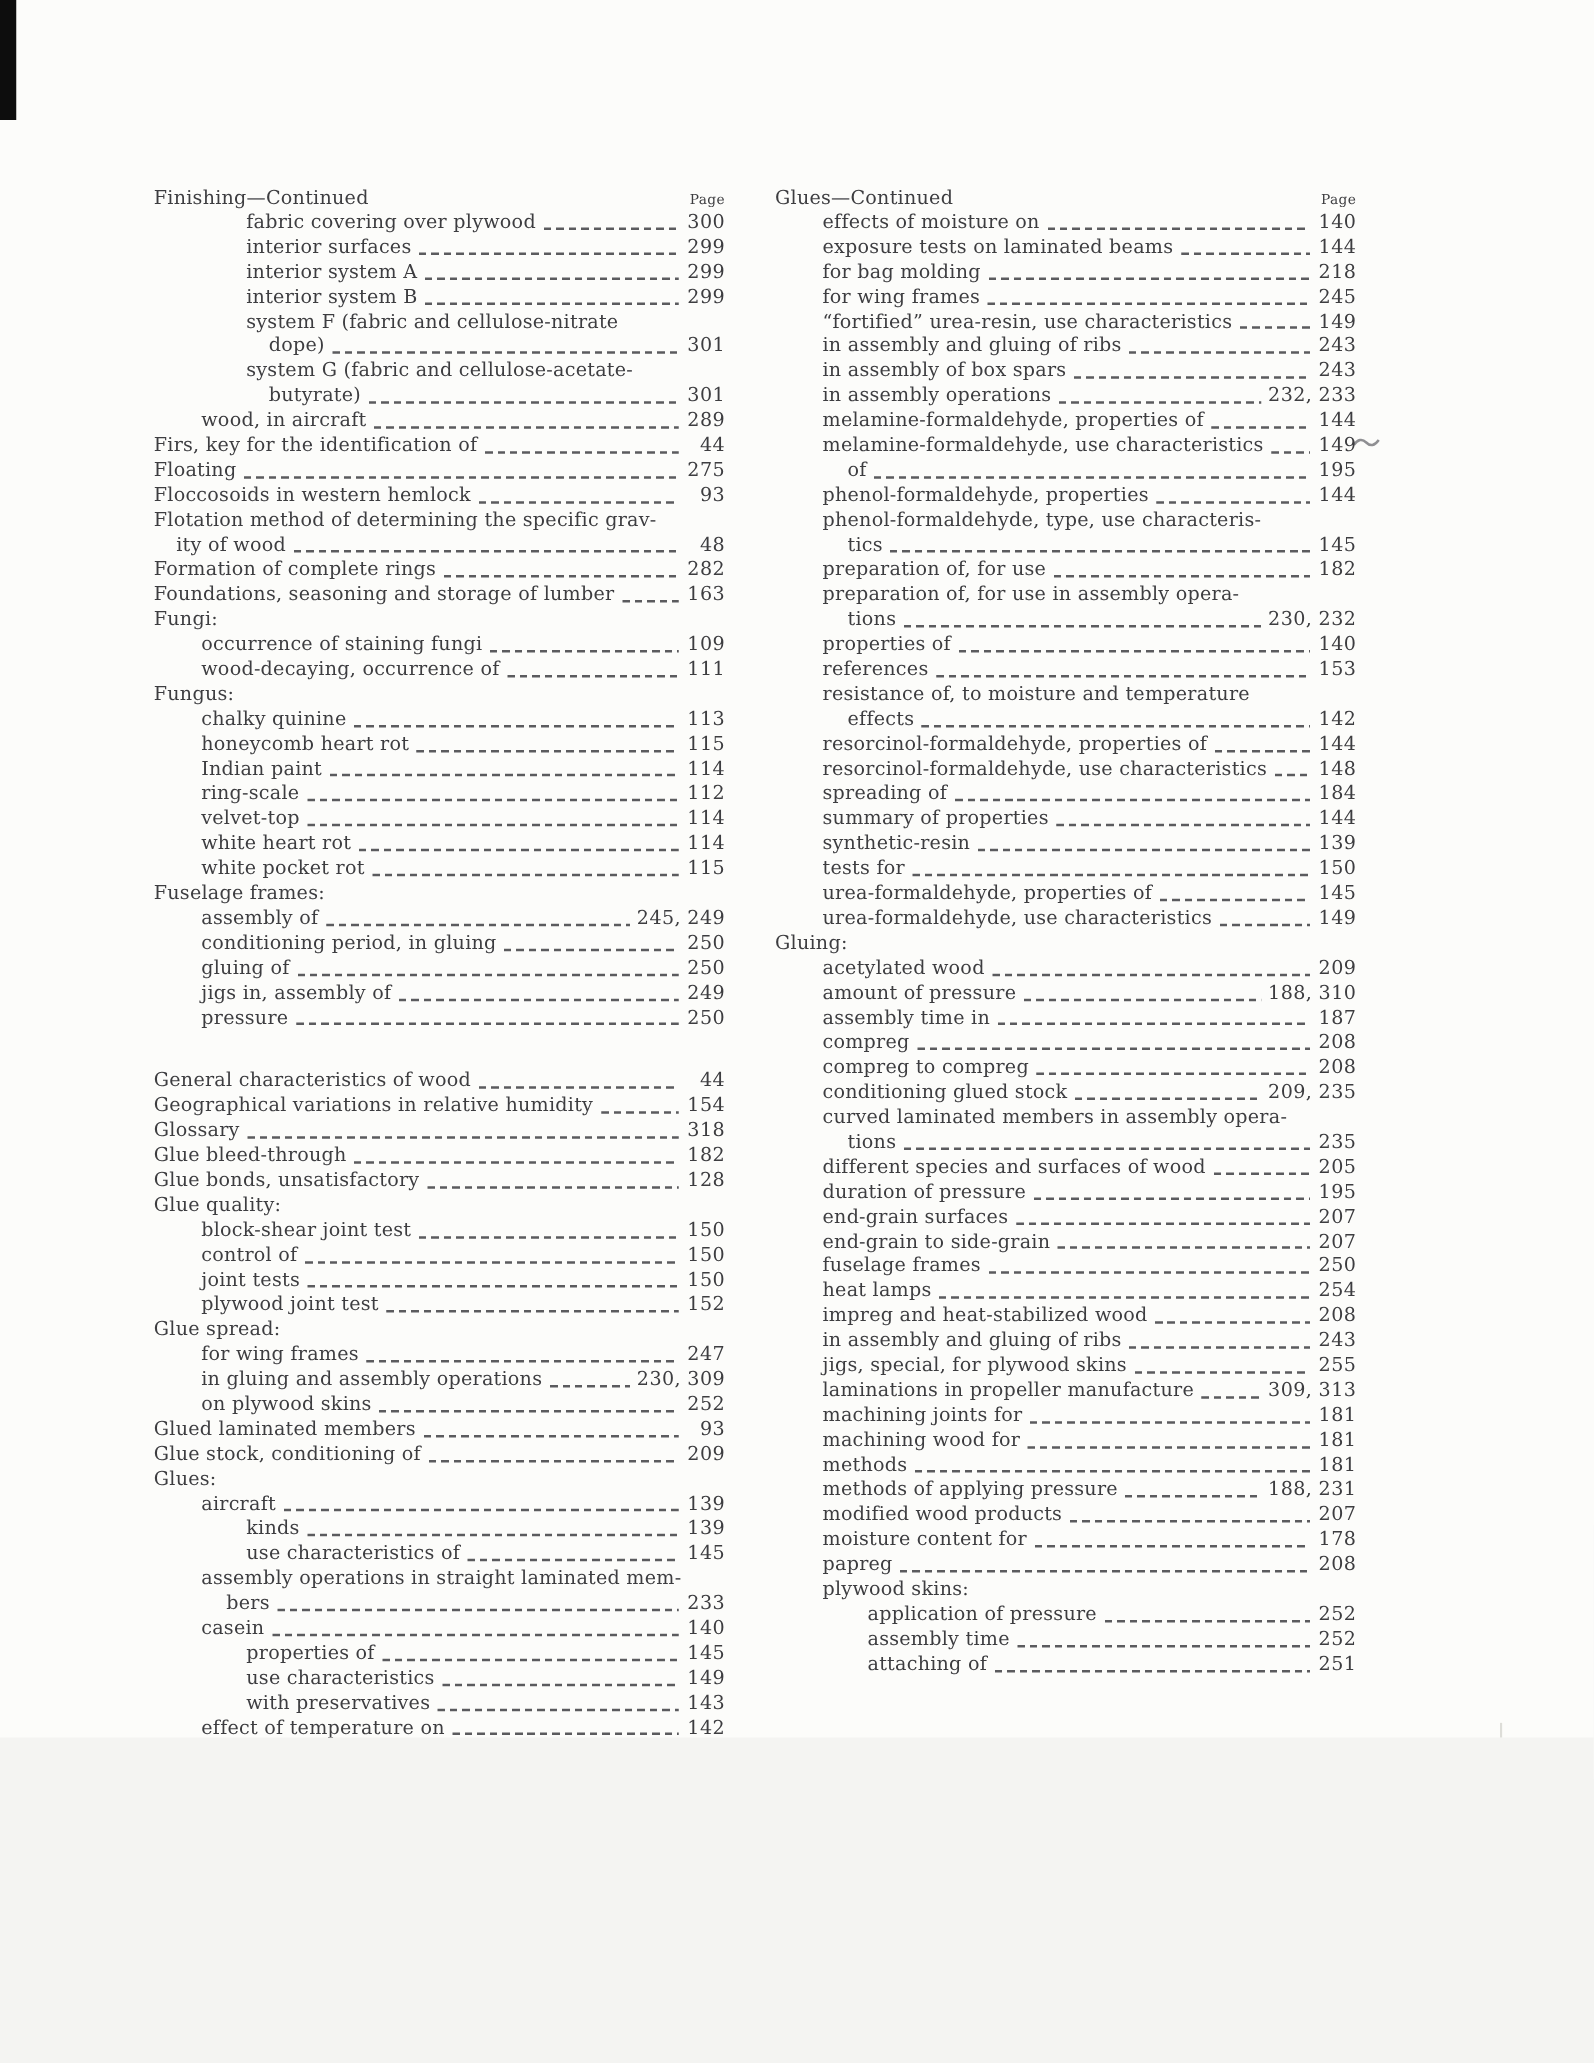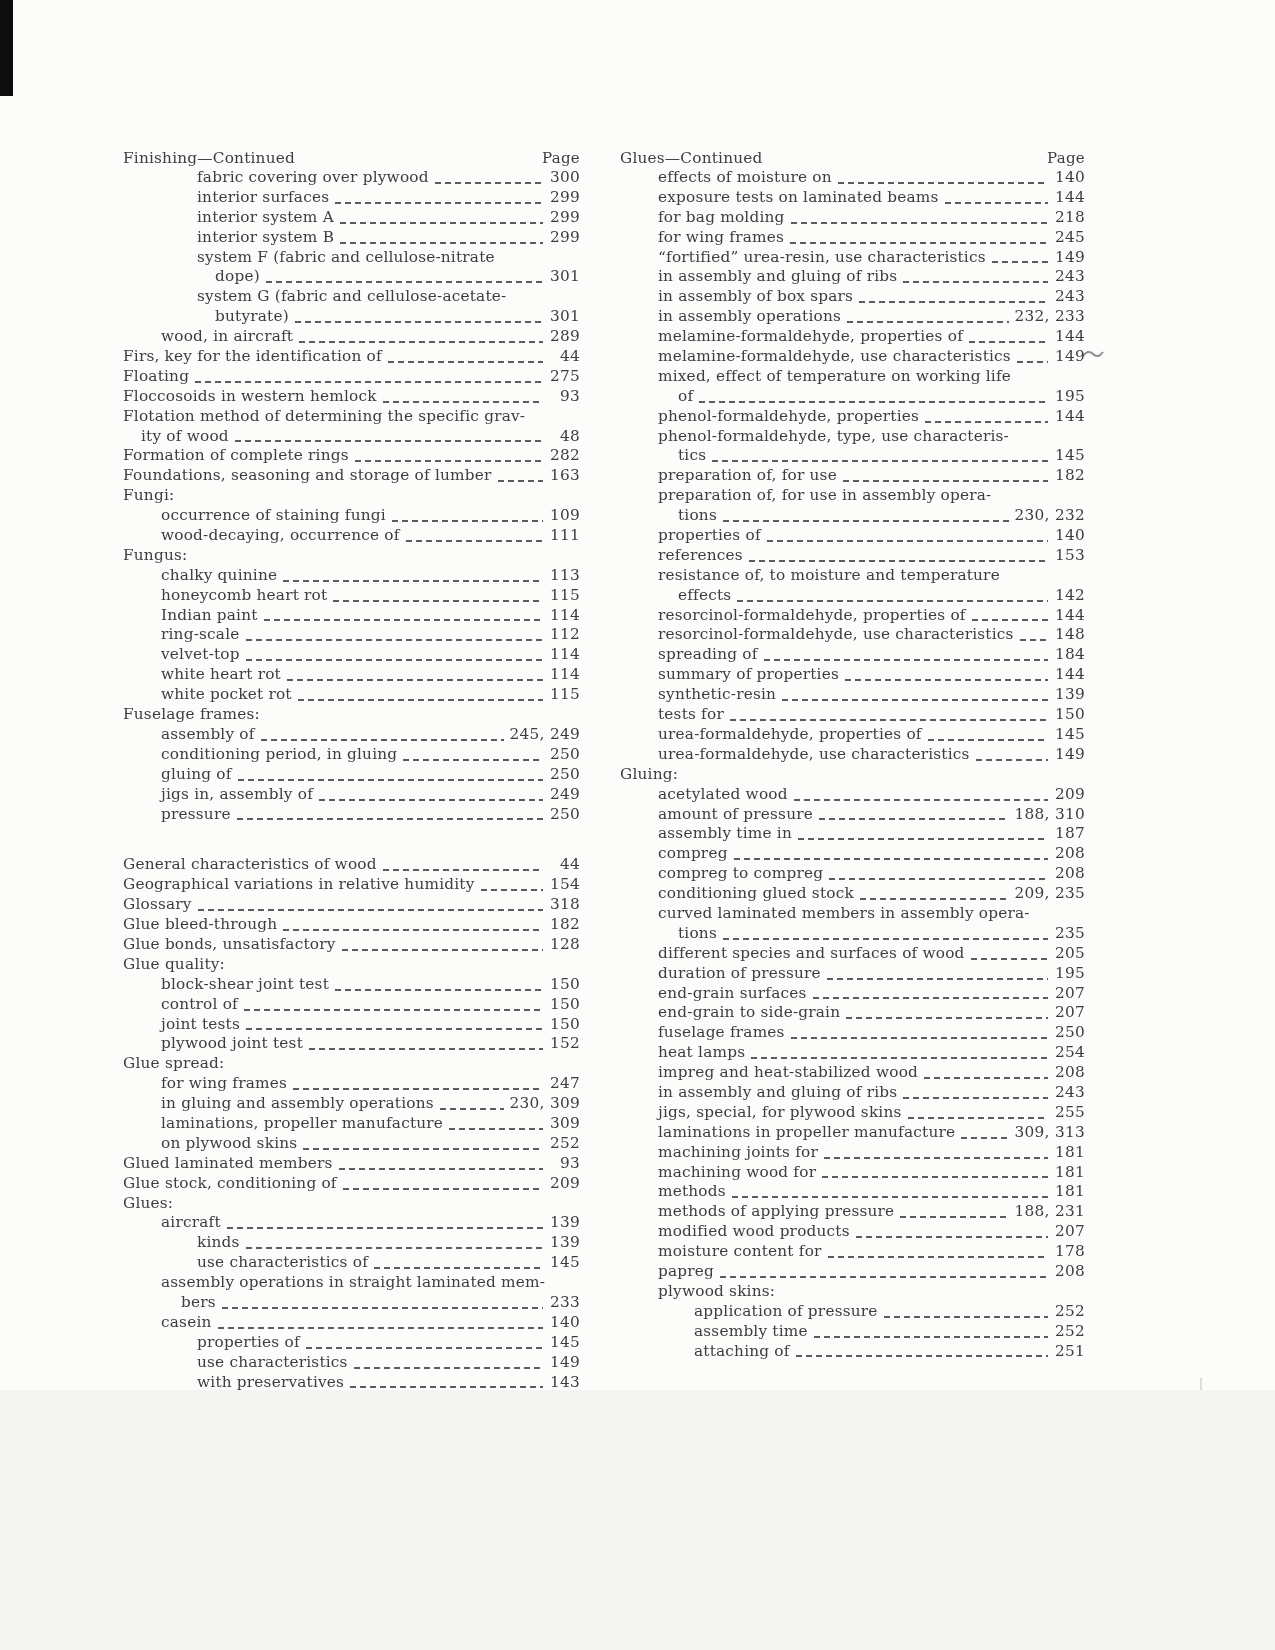--- a/index.html
+++ b/index.html
@@ -22,21 +22,21 @@
     position:absolute;left:1158px;top:1378px;width:42px;height:92px;
     border-right:2px solid #ddddd8;border-bottom:1px solid #e6e6e1;
     border-radius:0 0 90% 0;
   }
   
   .col{position:absolute;top:148px;font-size:15.3px;}
   .col-left{left:123px;width:457px;}
   .col-right{left:620px;width:465px;}
   .col-header{display:flex;justify-content:space-between;align-items:baseline;height:20px;line-height:20px;}
   .hdr{font-size:15.3px;letter-spacing:.2px;}
-  .pagelbl{font-size:15px;letter-spacing:.3px;}
+  .pagelbl{font-size:11px;letter-spacing:.3px;}
   .rows{}
   .row{display:flex;align-items:baseline;height:19.9px;line-height:19.9px;white-space:nowrap;}
   .row.gap{margin-top:31px;}
   .row.i0 .txt{padding-left:0;}
   .row.i1 .txt{padding-left:38px;}
   .row.i2 .txt{padding-left:74px;}
   .row.cont .txt{padding-left:0;}
   .row.cont.i0 .txt{padding-left:18px;}
   .row.cont.i1 .txt{padding-left:58px;}
   .row.cont.i2 .txt{padding-left:92px;}
@@ -288,25 +288,20 @@
     <span class="txt">for wing frames</span>
     <span class="leader"></span>
     <span class="pg">247</span>
   </div>
         <div class="row i1">
     <span class="txt">in gluing and assembly operations</span>
     <span class="leader"></span>
     <span class="pg">230, 309</span>
   </div>
         <div class="row i1">
-    <span class="txt">laminations, propeller manufacture</span>
-    <span class="leader"></span>
-    <span class="pg">309</span>
-  </div>
-        <div class="row i1">
     <span class="txt">on plywood skins</span>
     <span class="leader"></span>
     <span class="pg">252</span>
   </div>
         <div class="row i0">
     <span class="txt">Glued laminated members</span>
     <span class="leader"></span>
     <span class="pg">93</span>
   </div>
         <div class="row i0">
@@ -419,24 +414,20 @@
         <div class="row i1">
     <span class="txt">melamine-formaldehyde, properties of</span>
     <span class="leader"></span>
     <span class="pg">144</span>
   </div>
         <div class="row i1">
     <span class="txt">melamine-formaldehyde, use characteristics</span>
     <span class="leader"></span>
     <span class="pg">149</span>
   </div>
-        <div class="row i1">
-    <span class="txt">mixed, effect of temperature on working life</span>
-
-  </div>
         <div class="row i1 cont">
     <span class="txt">of</span>
     <span class="leader"></span>
     <span class="pg">195</span>
   </div>
         <div class="row i1">
     <span class="txt">phenol-formaldehyde, properties</span>
     <span class="leader"></span>
     <span class="pg">144</span>
   </div>

